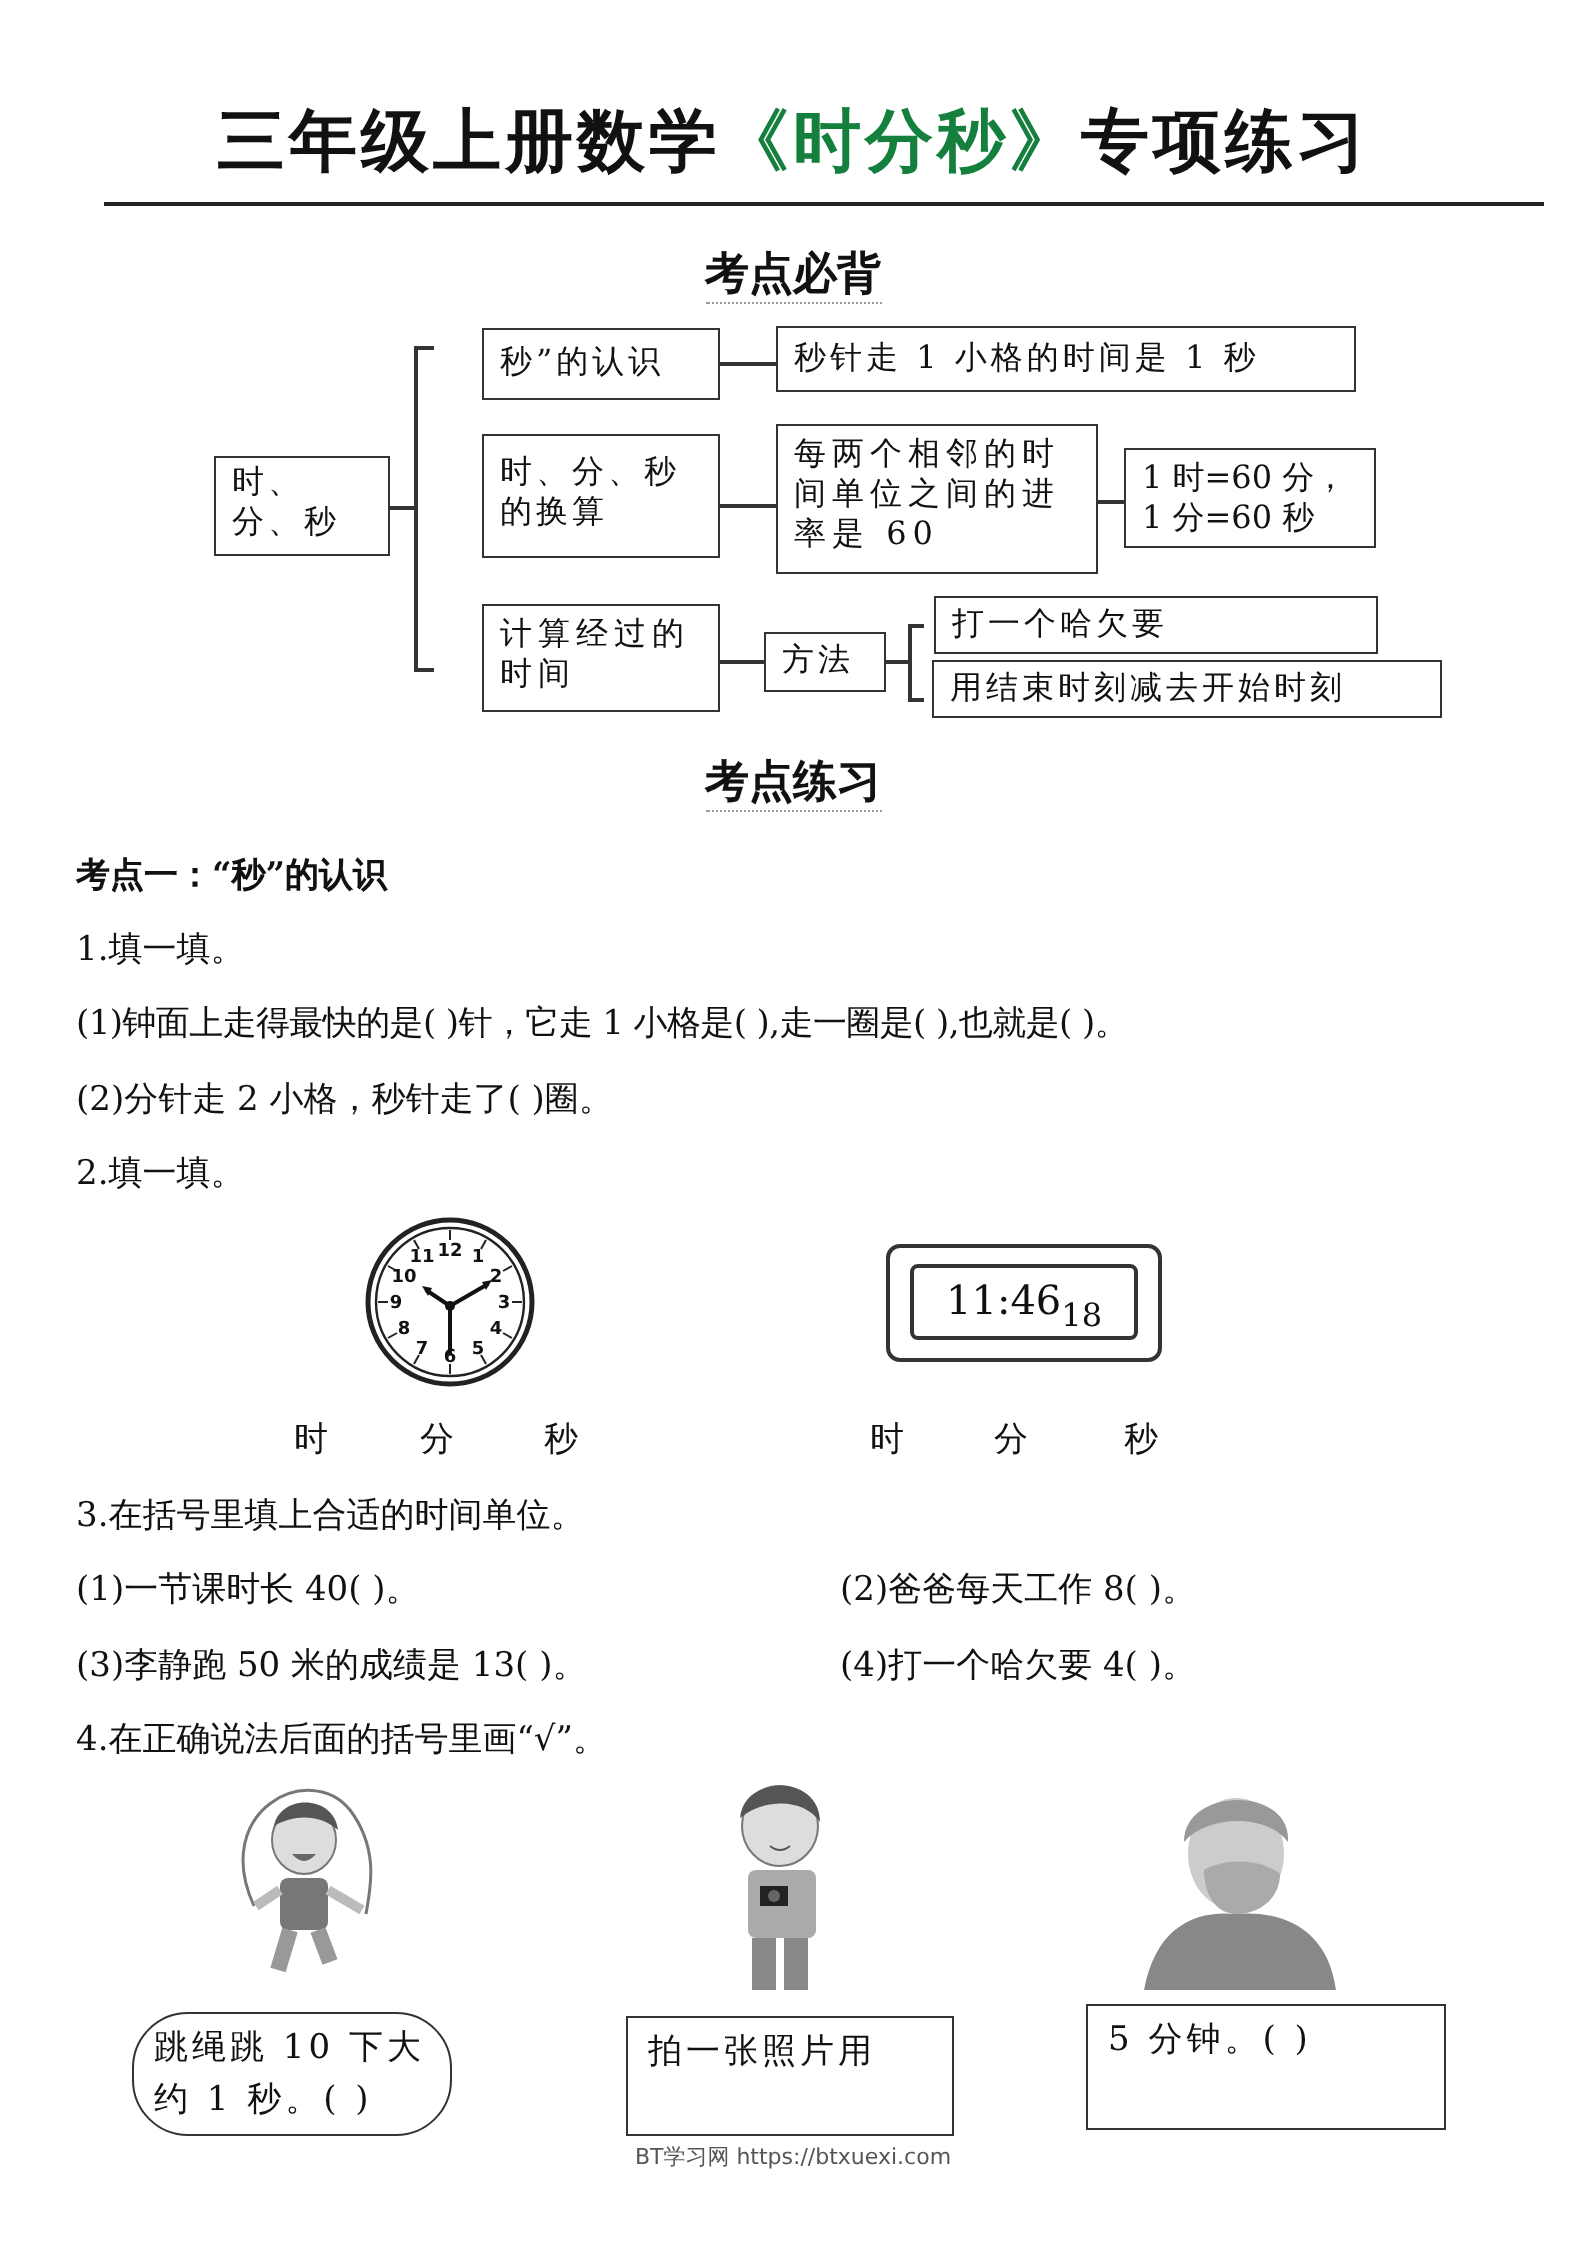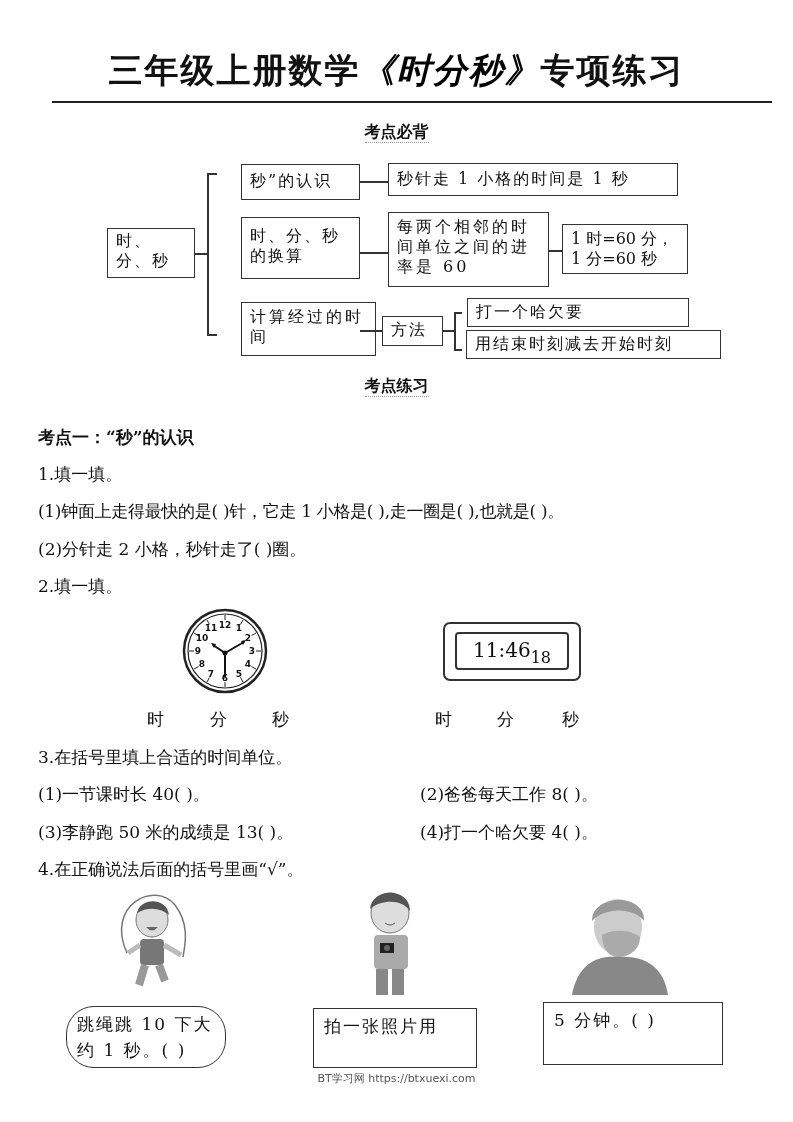--- a/index.html
+++ b/index.html
@@ -1,23 +1,23 @@
 <!DOCTYPE html>
 <html><head>
 <meta charset="utf-8">
 <style>
   html, body { margin: 0; padding: 0; background: #ffffff; }
   body { width: 793px; height: 1122px; position: relative; overflow: hidden;
          font-family: "DejaVu Serif", "Liberation Serif", serif; color: #111; }
   .abs { position: absolute; }
   .title { left: 0; width: 793px; top: 48px; text-align: center; font-size: 34px; font-weight: bold;
            letter-spacing: 2px; font-family: "DejaVu Serif", serif; }
-  .title .red { color: #000000; font-style: italic; }
+  .title .red { color: #15803d; }
   .title-rule { left: 52px; width: 720px; top: 101px; height: 0; border-top: 2px solid #222; }
-  .section-head { font-size: 16px; font-weight: bold; text-align: center; left: 0; width: 793px;
+  .section-head { font-size: 22px; font-weight: bold; text-align: center; left: 0; width: 793px;
                   font-family: "DejaVu Serif", serif; }
   .section-head span { border-bottom: 1px dotted #999; padding-bottom: 1px; }
   .box { position: absolute; border: 1.5px solid #333; background: #fff; font-size: 16px;
          line-height: 20px; padding: 2px 8px; box-sizing: border-box; letter-spacing: 2px;
          font-family: "DejaVu Serif", serif; }
   .line { position: absolute; background: #333; }
   .text { position: absolute; font-size: 17px; white-space: nowrap; font-family: "DejaVu Serif", serif; }
   .bold { font-weight: bold; }
   .footer { position: absolute; left: 0; width: 793px; top: 1071px; text-align: center; font-size: 11px;
             color: #555; font-family: "DejaVu Sans", sans-serif; }
@@ -54,21 +54,21 @@
 
   <div class="box" style="left:241px; top:217px; width:119px; height:62px; padding-top:8px;">时、分、秒的换算</div>
   <div class="line" style="left:360px; top:252px; width:28px; height:1.5px;"></div>
   <div class="box" style="left:388px; top:212px; width:161px; height:75px; padding-top:4px; letter-spacing:3px;">每两个相邻的时间单位之间的进率是 60</div>
   <div class="line" style="left:549px; top:250px; width:13px; height:1.5px;"></div>
   <div class="box" style="left:562px; top:224px; width:126px; height:50px; padding-top:4px; letter-spacing:0;">
     <div>1 时=60 分，</div>
     <div>1 分=60 秒</div>
   </div>
 
-  <div class="box" style="left:241px; top:302px; width:135px; height:54px; padding-top:4px; letter-spacing:3px;">计算经过的时间</div>
+  <div class="box" style="left:241px; top:302px; width:119px; height:54px; padding-top:4px; letter-spacing:3px;">计算经过的时间</div>
   <div class="line" style="left:360px; top:330px; width:22px; height:1.5px;"></div>
   <div class="box" style="left:382px; top:316px; width:61px; height:30px; line-height:22px;">方法</div>
   <div class="line" style="left:443px; top:330px; width:11px; height:1.5px;"></div>
   <div class="line" style="left:454px; top:312px; width:1.5px; height:38px;"></div>
   <div class="line" style="left:454px; top:312px; width:8px; height:1.5px;"></div>
   <div class="line" style="left:454px; top:349px; width:8px; height:1.5px;"></div>
   <div class="box" style="left:467px; top:298px; width:222px; height:29px; line-height:21px;">打一个哈欠要</div>
   <div class="box" style="left:466px; top:330px; width:255px; height:29px; line-height:21px;">用结束时刻减去开始时刻</div>
 </div>
 

